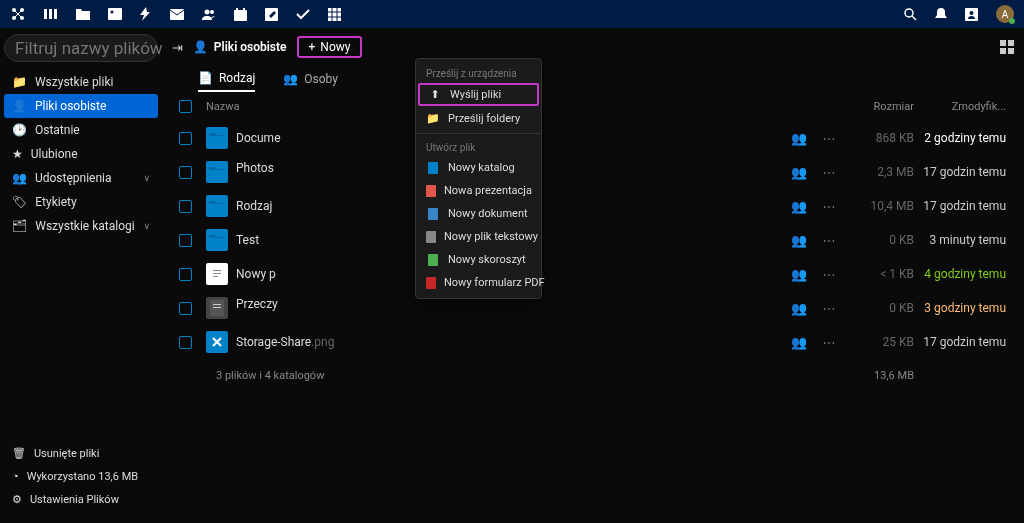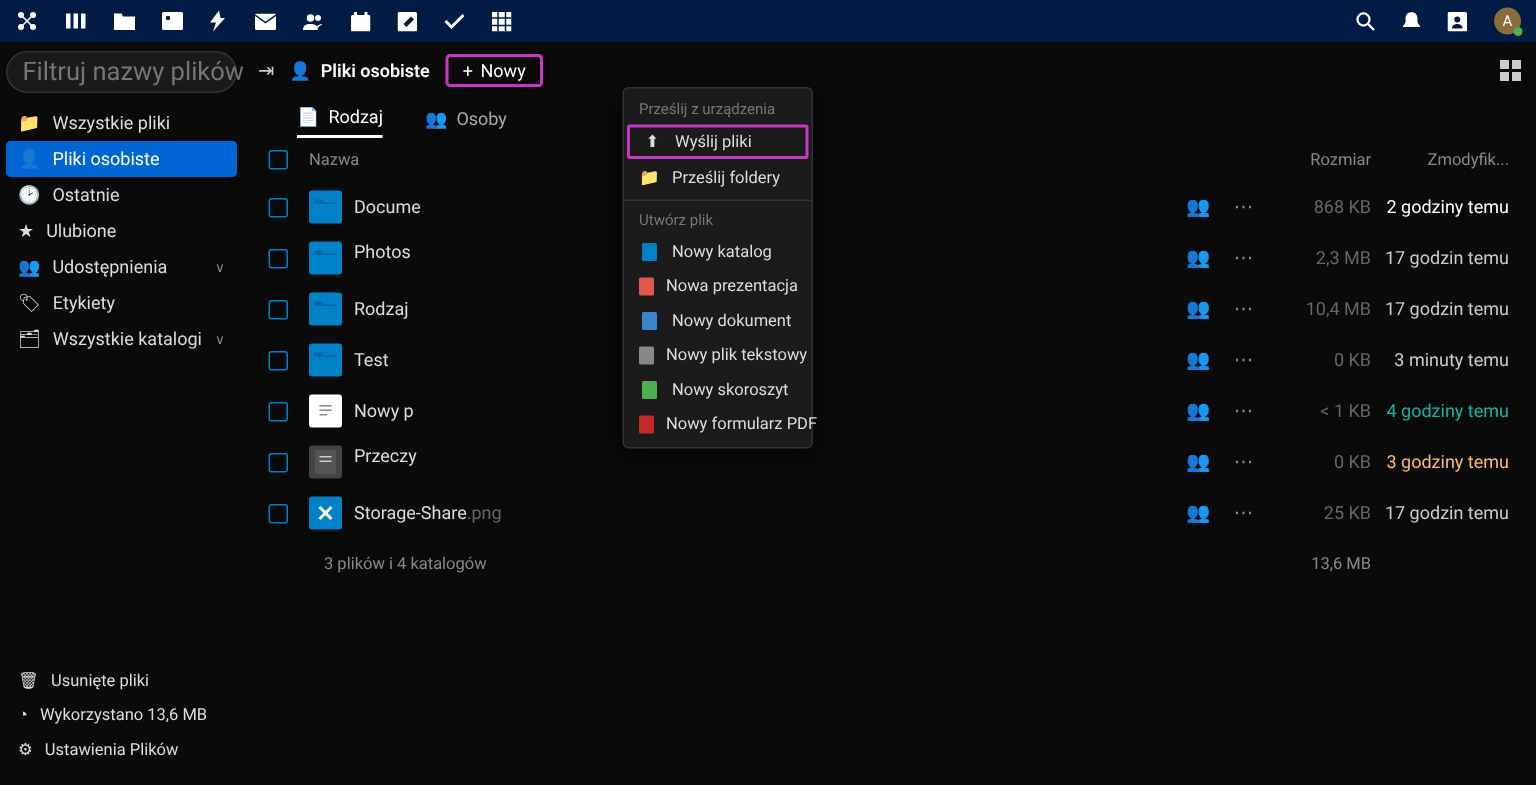--- a/index.html
+++ b/index.html
@@ -336,21 +336,21 @@
                 <rect x="3" y="7" width="8" height="1" fill="#888"></rect>
                 <rect x="3" y="10" width="5" height="1" fill="#888"></rect>
               </svg>
             </div>
             <span>Nowy p</span>
             <span class="dim"></span>
           </div>
     <div class="col-share share-ico">👥</div>
     <div class="col-actions more-ico">⋯</div>
     <div class="col-size dim">&lt; 1 KB</div>
-    <div class="col-modified" style="color:#14b8a6">4 godziny temu</div>
+    <div class="col-modified" style="color:#84cc16">4 godziny temu</div>
         </div>
         <div class="row">
     <div class="col-check">
             <div class="checkbox"></div>
           </div>
     <div class="col-name" style="display:flex;align-items:flex-start">
             <div class="file-icon" style="background:#444">
               <svg width="14" height="16" viewBox="0 0 14 16">
                 <rect width="14" height="16" fill="#555"></rect>
                 <rect x="3" y="4" width="8" height="1" fill="#ccc"></rect>

